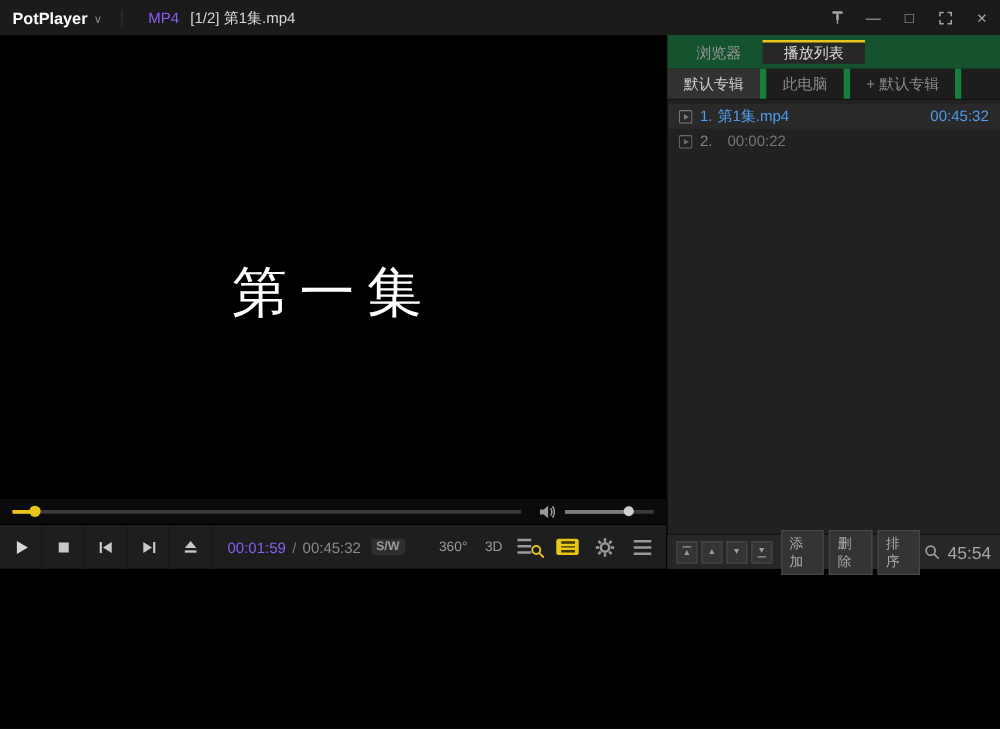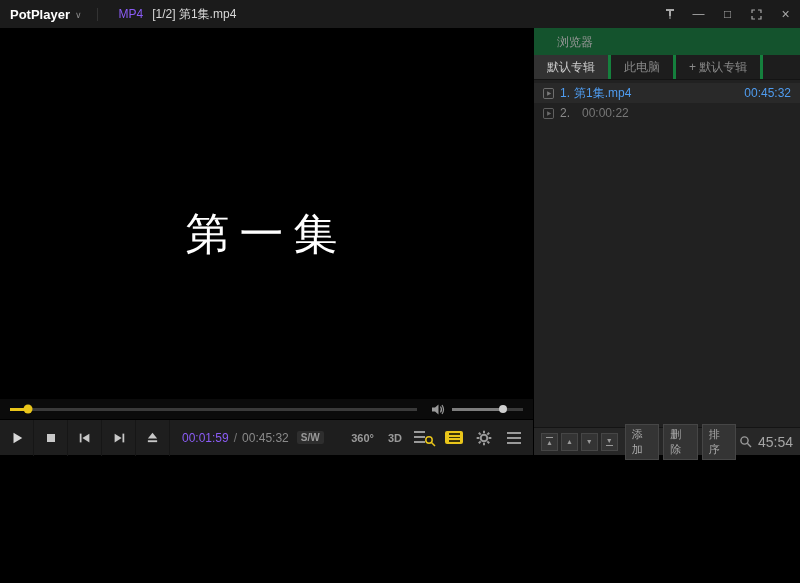--- a/index.html
+++ b/index.html
@@ -45,39 +45,39 @@
   .vol-thumb{position:absolute;left:72%;top:50%;transform:translate(-50%,-50%);width:8px;height:8px;border-radius:50%;background:#cfcfcf;}
 
   
   .control-bar{height:36px;flex:0 0 36px;background:#1e1e1e;display:flex;align-items:center;border-top:1px solid #000;}
   .ctrl-btn{width:34px;height:36px;display:flex;align-items:center;justify-content:center;border-right:1px solid #161616;cursor:default;}
   .ctrl-btn svg{display:block;}
   .time-display{margin-left:12px;display:flex;align-items:center;font-size:12px;color:#8a8a8a;cursor:default;}
   .time-current{color:#8b5cf6;}
   .time-sep{margin:0 5px;color:#777;}
   .sw-badge{margin-left:8px;font-size:10px;color:#9a9a9a;background:#2e2e2e;padding:1px 4px;border-radius:2px;font-weight:bold;}
-  .ctrl-right{margin-left:auto;display:flex;align-items:flex-end;padding-right:4px;font-weight:bold;}
+  .ctrl-right{margin-left:auto;display:flex;align-items:flex-end;padding-right:4px;}
   .txt-icon{color:#9a9a9a;font-size:11px;padding:0 7px;height:36px;display:flex;align-items:center;cursor:default;}
   .icon-btn{width:30px;height:36px;display:flex;align-items:center;justify-content:center;cursor:default;position:relative;}
   .scene-search{position:relative;width:20px;height:15px;}
   .scene-search .line{position:absolute;left:0;width:11px;height:1.5px;background:#9a9a9a;}
   .scene-search .l1{top:1px;} .scene-search .l2{top:6px;} .scene-search .l3{top:11px;}
   .scene-search svg{position:absolute;right:-2px;bottom:-2px;}
   .panel-toggle{width:18px;height:13px;background:var(--accent);border-radius:2px;display:flex;flex-direction:column;justify-content:center;gap:2px;align-items:center;}
   .panel-toggle span{display:block;width:11px;height:1.5px;background:#3a3208;}
   .hamburger{display:flex;flex-direction:column;gap:3px;}
   .hamburger span{display:block;width:14px;height:2px;background:#9a9a9a;}
 
   
   .sidebar{flex:1;display:flex;flex-direction:column;background:#212121;border-left:1px solid #000;min-width:0;}
   .side-tabs{height:27px;flex:0 0 27px;background:#14532d;display:flex;padding-left:6px;align-items:center;}
   .side-tab{padding:0 17px;font-size:12px;color:#979797;display:flex;align-items:center;border-top:2px solid transparent;cursor:default;}
   .side-tab.active{background:#272727;color:#dcdcdc;border-top:2px solid var(--accent);}
   .album-tabs{height:25px;flex:0 0 25px;background:#1d1d1d;display:flex;border-bottom:1px solid #141414;}
-  .album-tab{padding:0 13px;font-size:12px;color:#8a8a8a;display:flex;align-items:center;border-right:3px solid #15803d;cursor:default;}
+  .album-tab{padding:0 13px;font-size:12px;color:#8a8a8a;display:flex;align-items:center;border-right:5px solid #15803d;cursor:default;}
   .album-tab.active{background:#323232;color:#cfcfcf;}
   .playlist{flex:1;overflow:hidden;padding-top:3px;}
   .pl-row{height:20px;display:flex;align-items:center;padding:0 9px;font-size:12px;color:#8a8a8a;cursor:default;}
   .pl-row.selected{color:var(--selection-blue);background:rgba(255,255,255,0.04);}
   .pl-row.selected .pl-time{color:var(--selection-blue);}
   .pl-icon{width:11px;height:11px;margin-right:6px;flex:0 0 11px;}
   .pl-name{flex:1;white-space:nowrap;overflow:hidden;text-overflow:ellipsis;}
   .pl-idx{margin-right:4px;}
   .pl-time{margin-left:8px;color:#777;}
   .side-footer{height:28px;flex:0 0 28px;background:#272727;border-top:1px solid #141414;display:flex;align-items:center;padding:0 7px;}
@@ -231,20 +231,21 @@
             </div>
           </div>
         </div>
       </div>
     </div>
 
     <div class="sidebar">
 
       <div class="side-tabs">
         <div class="side-tab">浏览器</div>
+        <div class="side-tab active">播放列表</div>
       </div>
 
       <div class="album-tabs">
         <div class="album-tab active">默认专辑</div>
         <div class="album-tab">此电脑</div>
         <div class="album-tab">+ 默认专辑</div>
       </div>
 
       <div class="playlist">
         <div class="pl-row selected">

